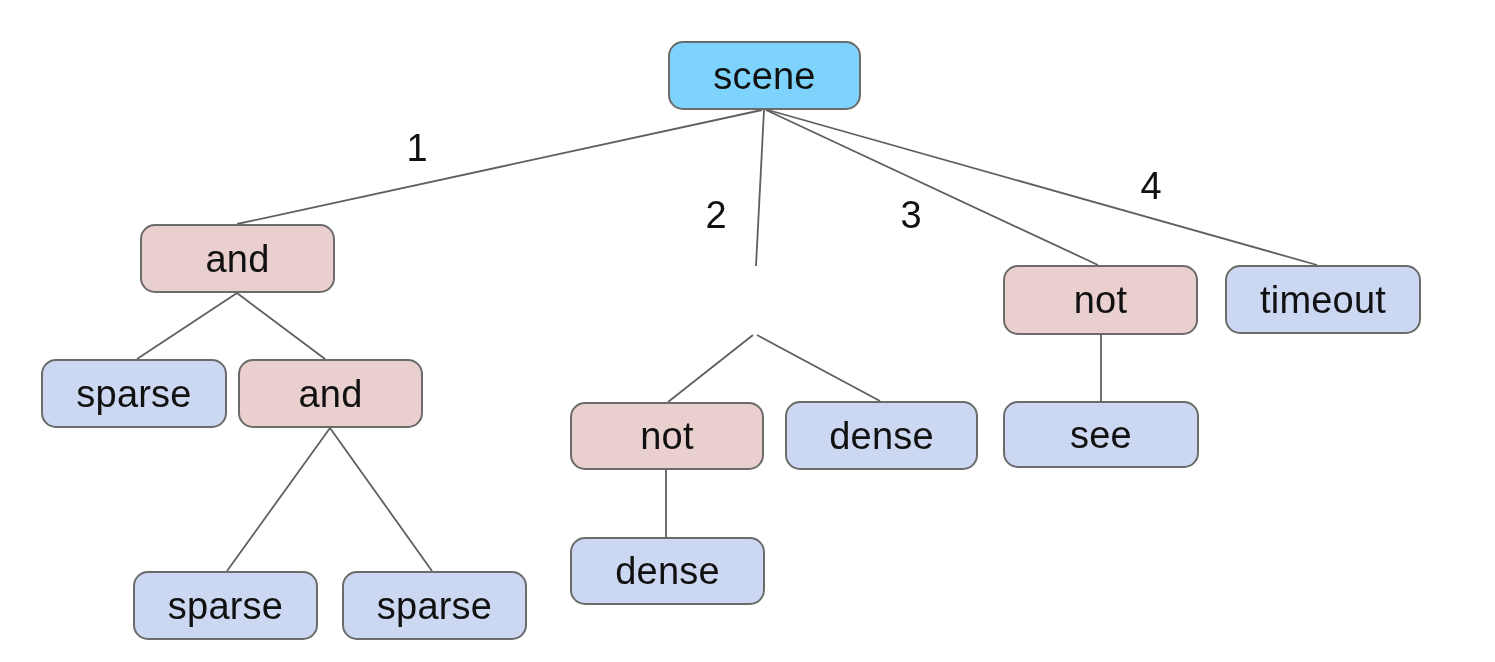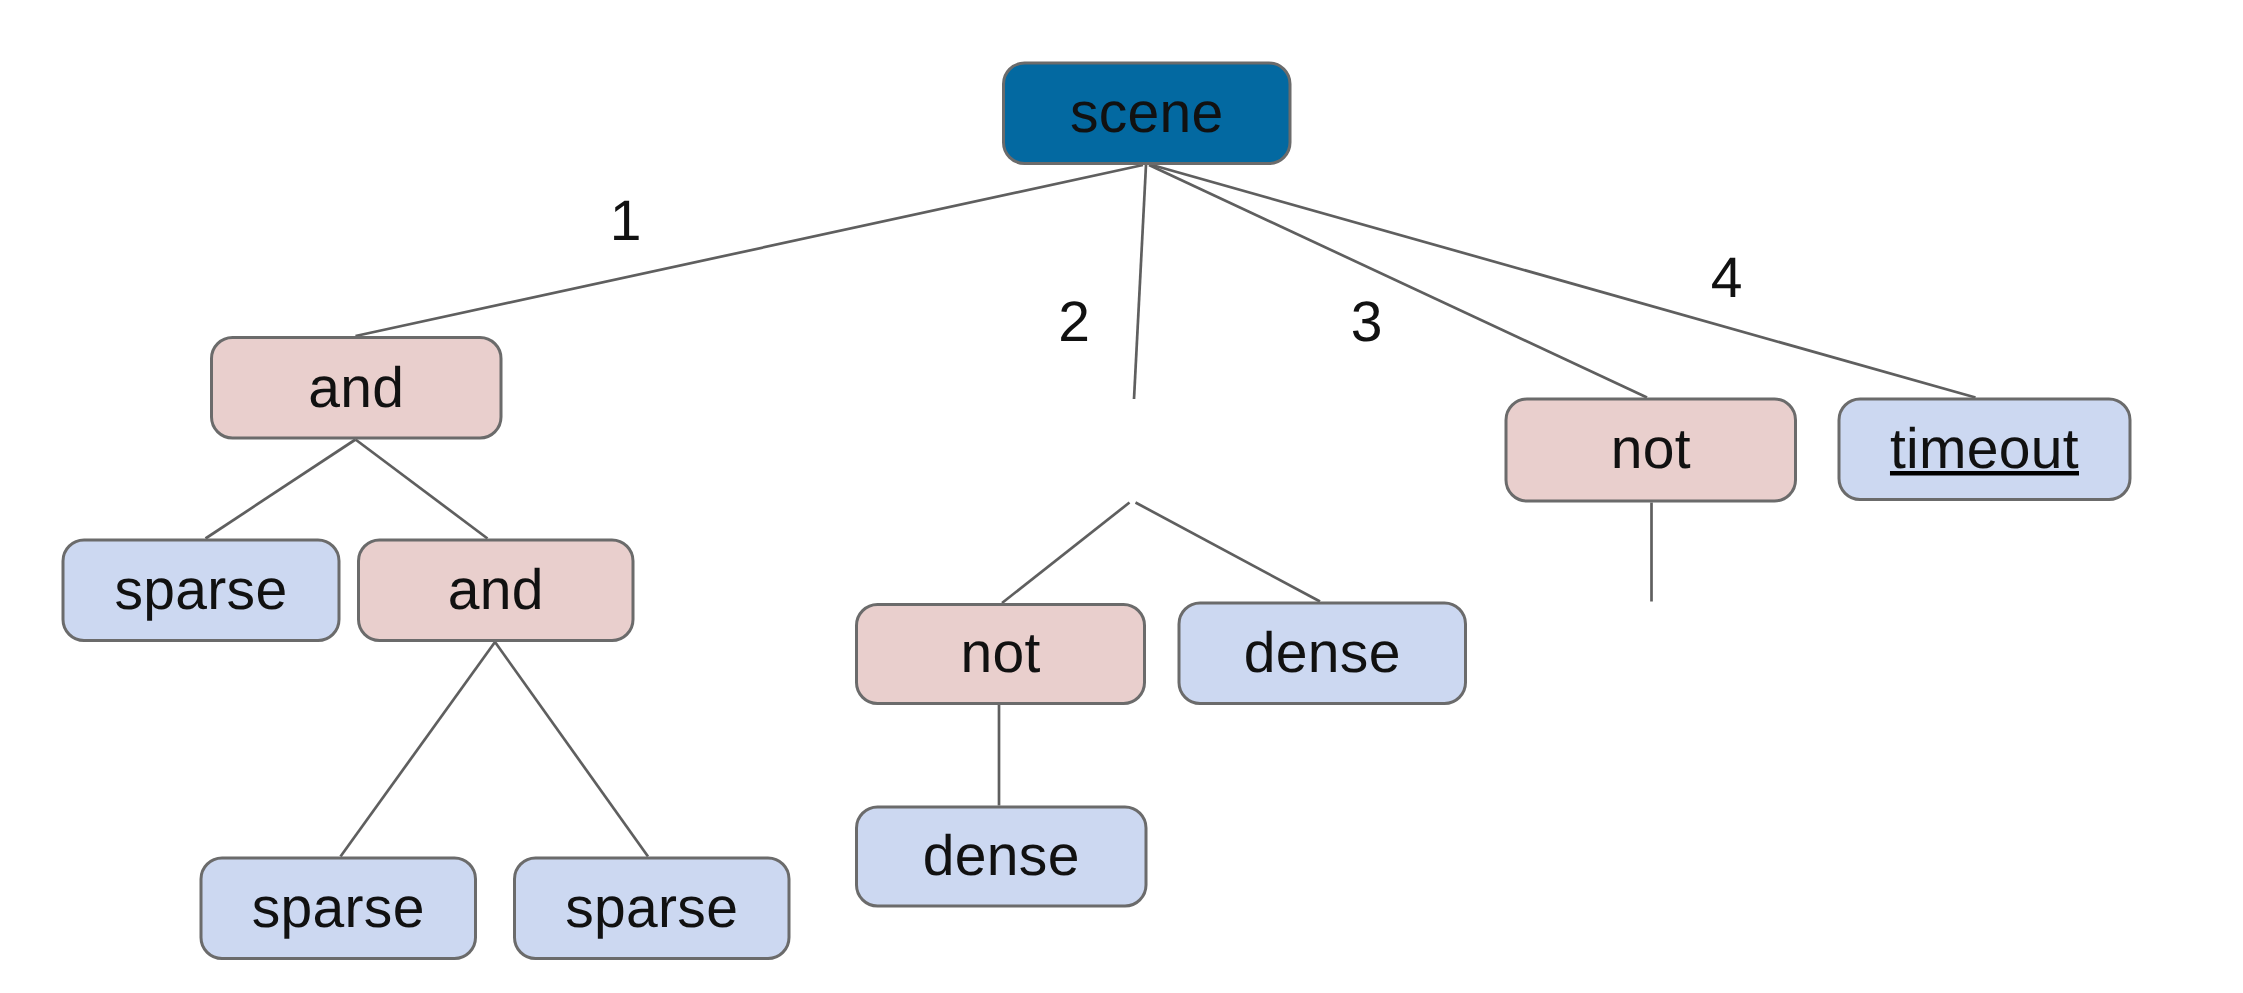--- a/index.html
+++ b/index.html
@@ -62,44 +62,47 @@
       <line x1="753" y1="335" x2="668" y2="402" stroke="#5f5f5f" stroke-width="1.8"></line>
       <line x1="757" y1="335" x2="880" y2="401" stroke="#5f5f5f" stroke-width="1.8"></line>
       <line x1="666" y1="470" x2="666" y2="537" stroke="#5f5f5f" stroke-width="1.8"></line>
       <line x1="1101" y1="335" x2="1101" y2="401" stroke="#5f5f5f" stroke-width="1.8"></line>
     </svg>
 
 <div class="edge-label" style="left: 417px; top: 148px; color: rgb(17, 17, 17);">1</div>
     <div class="edge-label" style="left: 716px; top: 215px; color: rgb(17, 17, 17);">2</div>
     <div class="edge-label" style="left: 911px; top: 215px; color: rgb(17, 17, 17);">3</div>
     <div class="edge-label" style="left: 1151px; top: 186px; color: rgb(17, 17, 17);">4</div>
-    <div class="node" style="left: 668px; top: 41px; width: 193px; height: 69px; background: #0369a1; border-color: rgb(107, 107, 107);">
+    <div class="node" style="left: 668px; top: 41px; width: 193px; height: 69px; background: #7dd3fc; border-color: rgb(107, 107, 107);">
       <span class="node-label" style="color: rgb(17, 17, 17);">scene</span>
     </div>
     <div class="node" style="left: 140px; top: 224px; width: 195px; height: 69px; background: rgb(233, 207, 205); border-color: rgb(107, 107, 107);">
       <span class="node-label" style="color: rgb(17, 17, 17);">and</span>
     </div>
     <div class="node" style="left: 1003px; top: 265px; width: 195px; height: 70px; background: rgb(233, 207, 205); border-color: rgb(107, 107, 107);">
       <span class="node-label" style="color: rgb(17, 17, 17);">not</span>
     </div>
-    <div class="node" style="left: 1225px; top: 265px; width: 196px; height: 69px; background: rgb(204, 216, 241); border-color: rgb(107, 107, 107); text-decoration: underline;">
+    <div class="node" style="left: 1225px; top: 265px; width: 196px; height: 69px; background: rgb(204, 216, 241); border-color: rgb(107, 107, 107);">
       <span class="node-label" style="color: rgb(17, 17, 17);">timeout</span>
     </div>
     <div class="node" style="left: 41px; top: 359px; width: 186px; height: 69px; background: rgb(204, 216, 241); border-color: rgb(107, 107, 107);">
       <span class="node-label" style="color: rgb(17, 17, 17);">sparse</span>
     </div>
     <div class="node" style="left: 238px; top: 359px; width: 185px; height: 69px; background: rgb(233, 207, 205); border-color: rgb(107, 107, 107);">
       <span class="node-label" style="color: rgb(17, 17, 17);">and</span>
     </div>
     <div class="node" style="left: 570px; top: 402px; width: 194px; height: 68px; background: rgb(233, 207, 205); border-color: rgb(107, 107, 107);">
       <span class="node-label" style="color: rgb(17, 17, 17);">not</span>
     </div>
     <div class="node" style="left: 785px; top: 401px; width: 193px; height: 69px; background: rgb(204, 216, 241); border-color: rgb(107, 107, 107);">
       <span class="node-label" style="color: rgb(17, 17, 17);">dense</span>
     </div>
+    <div class="node" style="left: 1003px; top: 401px; width: 196px; height: 67px; background: rgb(204, 216, 241); border-color: rgb(107, 107, 107);">
+      <span class="node-label" style="color: rgb(17, 17, 17);">see</span>
+    </div>
     <div class="node" style="left: 570px; top: 537px; width: 195px; height: 68px; background: rgb(204, 216, 241); border-color: rgb(107, 107, 107);">
       <span class="node-label" style="color: rgb(17, 17, 17);">dense</span>
     </div>
     <div class="node" style="left: 133px; top: 571px; width: 185px; height: 69px; background: rgb(204, 216, 241); border-color: rgb(107, 107, 107);">
       <span class="node-label" style="color: rgb(17, 17, 17);">sparse</span>
     </div>
     <div class="node" style="left: 342px; top: 571px; width: 185px; height: 69px; background: rgb(204, 216, 241); border-color: rgb(107, 107, 107);">
       <span class="node-label" style="color: rgb(17, 17, 17);">sparse</span>
     </div>
   </div>

